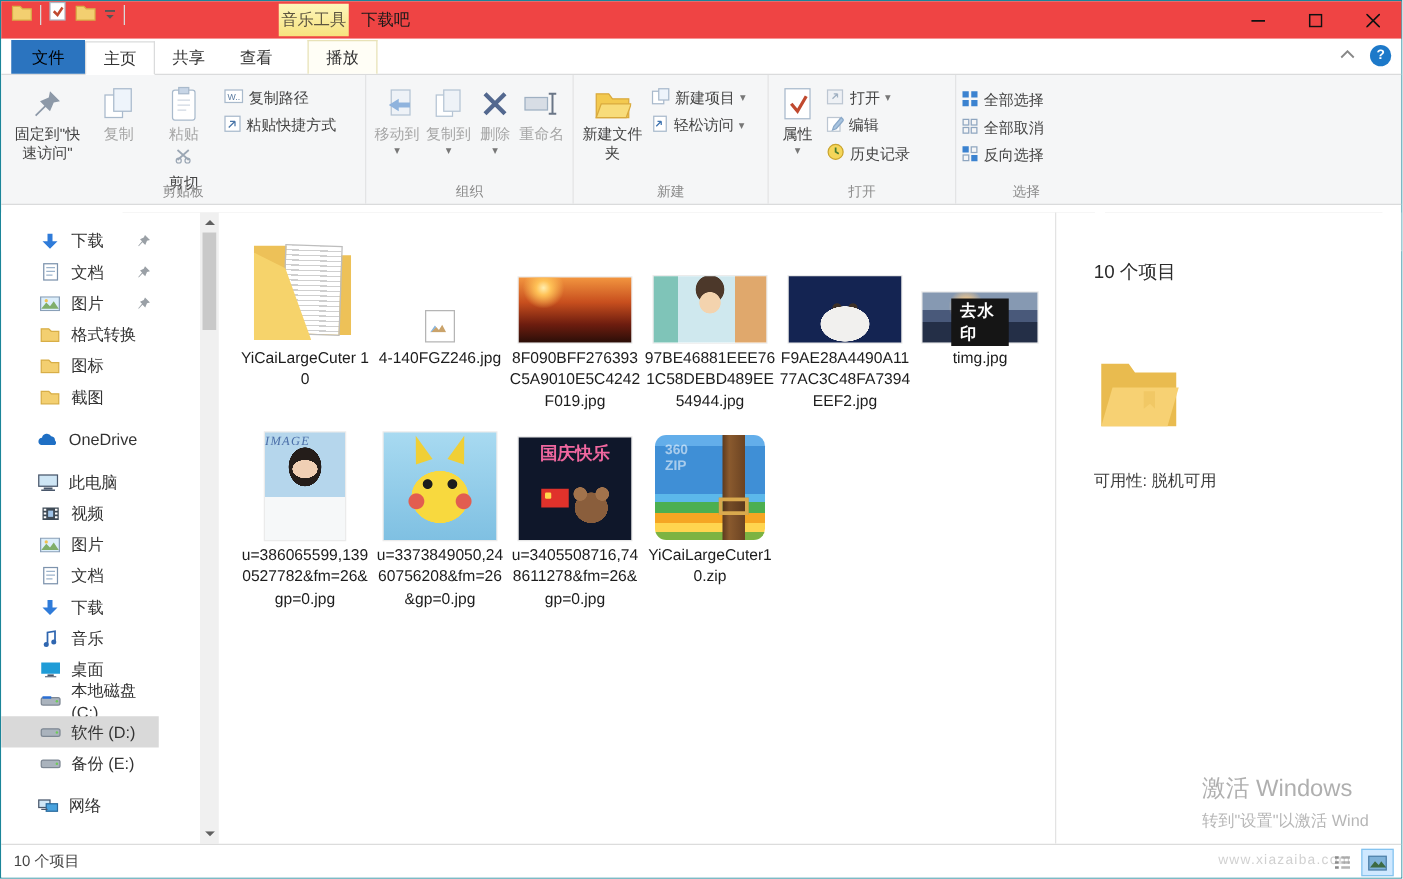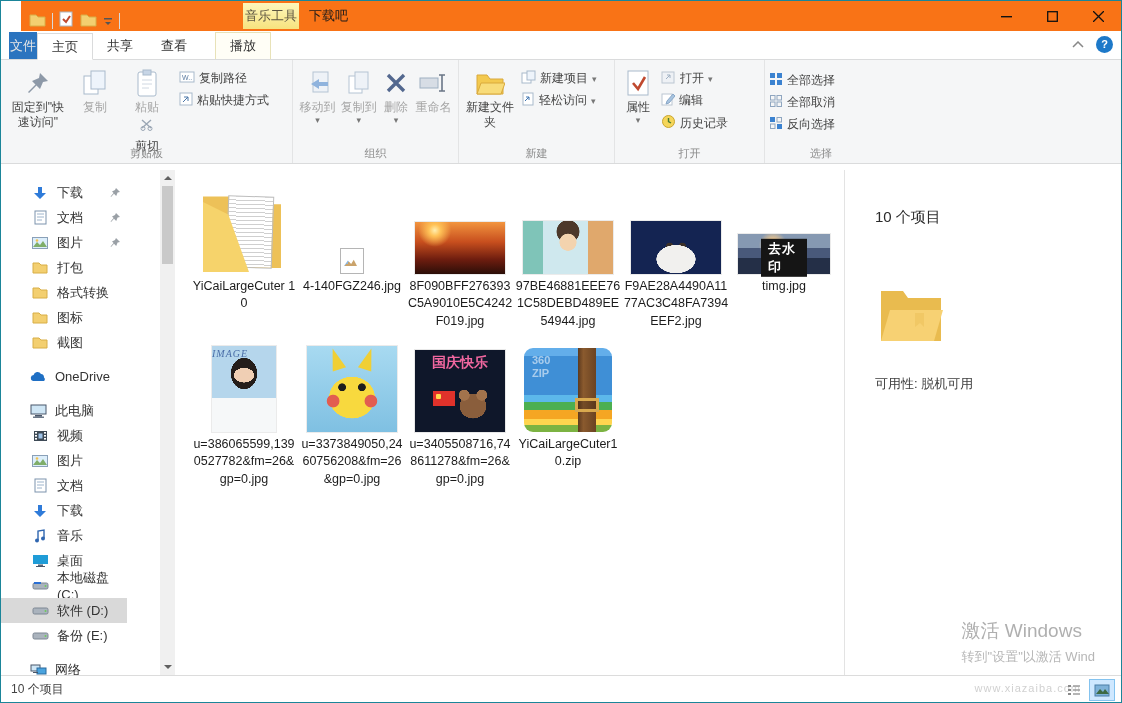--- a/index.html
+++ b/index.html
@@ -1,30 +1,30 @@
 <!DOCTYPE html>
 <html><head>
 <meta charset="utf-8">
 <style>
   html,body{margin:0;padding:0;}
   body{width:1122px;height:703px;position:relative;font-family:"Liberation Sans","DejaVu Sans",sans-serif;background:#fff;overflow:hidden;}
   .window{position:absolute;inset:0;border:1px solid #1b8599;background:#fff;box-sizing:border-box;}
   
-  .titlebar{position:relative;height:30px;background:#f97316;display:flex;align-items:flex-end;margin-left:20px;}
+  .titlebar{position:relative;height:30px;background:#ef4444;display:flex;align-items:flex-start;}
   .qat{display:flex;align-items:center;gap:6px;padding-left:8px;}
   .qat .sep{width:1px;height:16px;background:#d9d9d9;}
   .ic{display:inline-block;vertical-align:middle;}
   .ctx-tab{position:absolute;left:222px;top:2px;width:56px;height:26px;background:linear-gradient(#fdf6bc,#f7e37e);display:flex;align-items:center;justify-content:center;font-size:13px;color:#5d5540;}
   .win-title{position:absolute;left:288px;top:6px;font-size:13px;color:#1a1a1a;}
   .win-controls{position:absolute;right:0;top:0;display:flex;}
   .win-btn{width:46px;height:30px;display:flex;align-items:center;justify-content:center;}
   
   .tabsrow{position:relative;height:28px;border-bottom:1px solid #dadbdc;background:#fff;display:flex;align-items:flex-end;}
   .rtab{height:27px;box-sizing:border-box;padding:0 14px;display:flex;align-items:center;font-size:13px;color:#333;}
-  .rtab.file{background:#2b74bf;color:#e5e5e5;margin-left:8px;width:28px;justify-content:center;padding:0;}
+  .rtab.file{background:#2b74bf;color:#000000;margin-left:8px;width:59px;justify-content:center;padding:0;}
   .rtab.active{background:#fff;border:1px solid #dadbdc;border-bottom:1px solid #fff;margin-bottom:-1px;}
   .rtab.play{margin-left:14px;border:1px solid #e8e2b8;border-bottom:none;background:#fffef6;}
   .tabs-right{position:absolute;right:8px;top:4px;display:flex;gap:12px;align-items:center;}
   .helpdot{width:17px;height:17px;border-radius:50%;background:#1d79c9;color:#fff;font-size:11px;font-weight:bold;display:flex;align-items:center;justify-content:center;}
   
   .ribbon{height:104px;background:#f5f6f7;border-bottom:1px solid #dadbdc;display:flex;box-sizing:border-box;}
   .rgroup{position:relative;border-right:1px solid #e3e4e5;box-sizing:border-box;padding:4px 4px 16px 4px;display:flex;align-items:flex-start;}
   .rgroup-label{position:absolute;bottom:2px;left:0;right:0;text-align:center;font-size:11px;color:#8a8a8a;}
   .bigbtn{width:52px;display:flex;flex-direction:column;align-items:center;font-size:12px;color:#444;text-align:center;line-height:1.25;padding-top:2px;}
   .bigbtn .bicon{height:34px;display:flex;align-items:center;justify-content:center;}
@@ -462,28 +462,20 @@
           <span class="pin"><svg width="11" height="11">
                 <path d="M6 1l4 4-2.4.6L6.2 9 4 6.8 1 10l-.4-.4L3.6 6 2 4.4 5 3z" fill="#9aa0a6"></path>
               </svg></span>
         </div>
         <div class="titem ind1">
           <span class="tic">
               <svg width="16" height="13">
                 <path d="M1 2h6l2 2h6v8H1z" fill="#f3cf70" stroke="#d8ae46"></path>
               </svg>
             </span>
-          <span>打包</span>
-        </div>
-        <div class="titem ind1">
-          <span class="tic">
-              <svg width="16" height="13">
-                <path d="M1 2h6l2 2h6v8H1z" fill="#f3cf70" stroke="#d8ae46"></path>
-              </svg>
-            </span>
           <span>格式转换</span>
         </div>
         <div class="titem ind1">
           <span class="tic">
               <svg width="16" height="13">
                 <path d="M1 2h6l2 2h6v8H1z" fill="#f3cf70" stroke="#d8ae46"></path>
               </svg>
             </span>
           <span>图标</span>
         </div>

